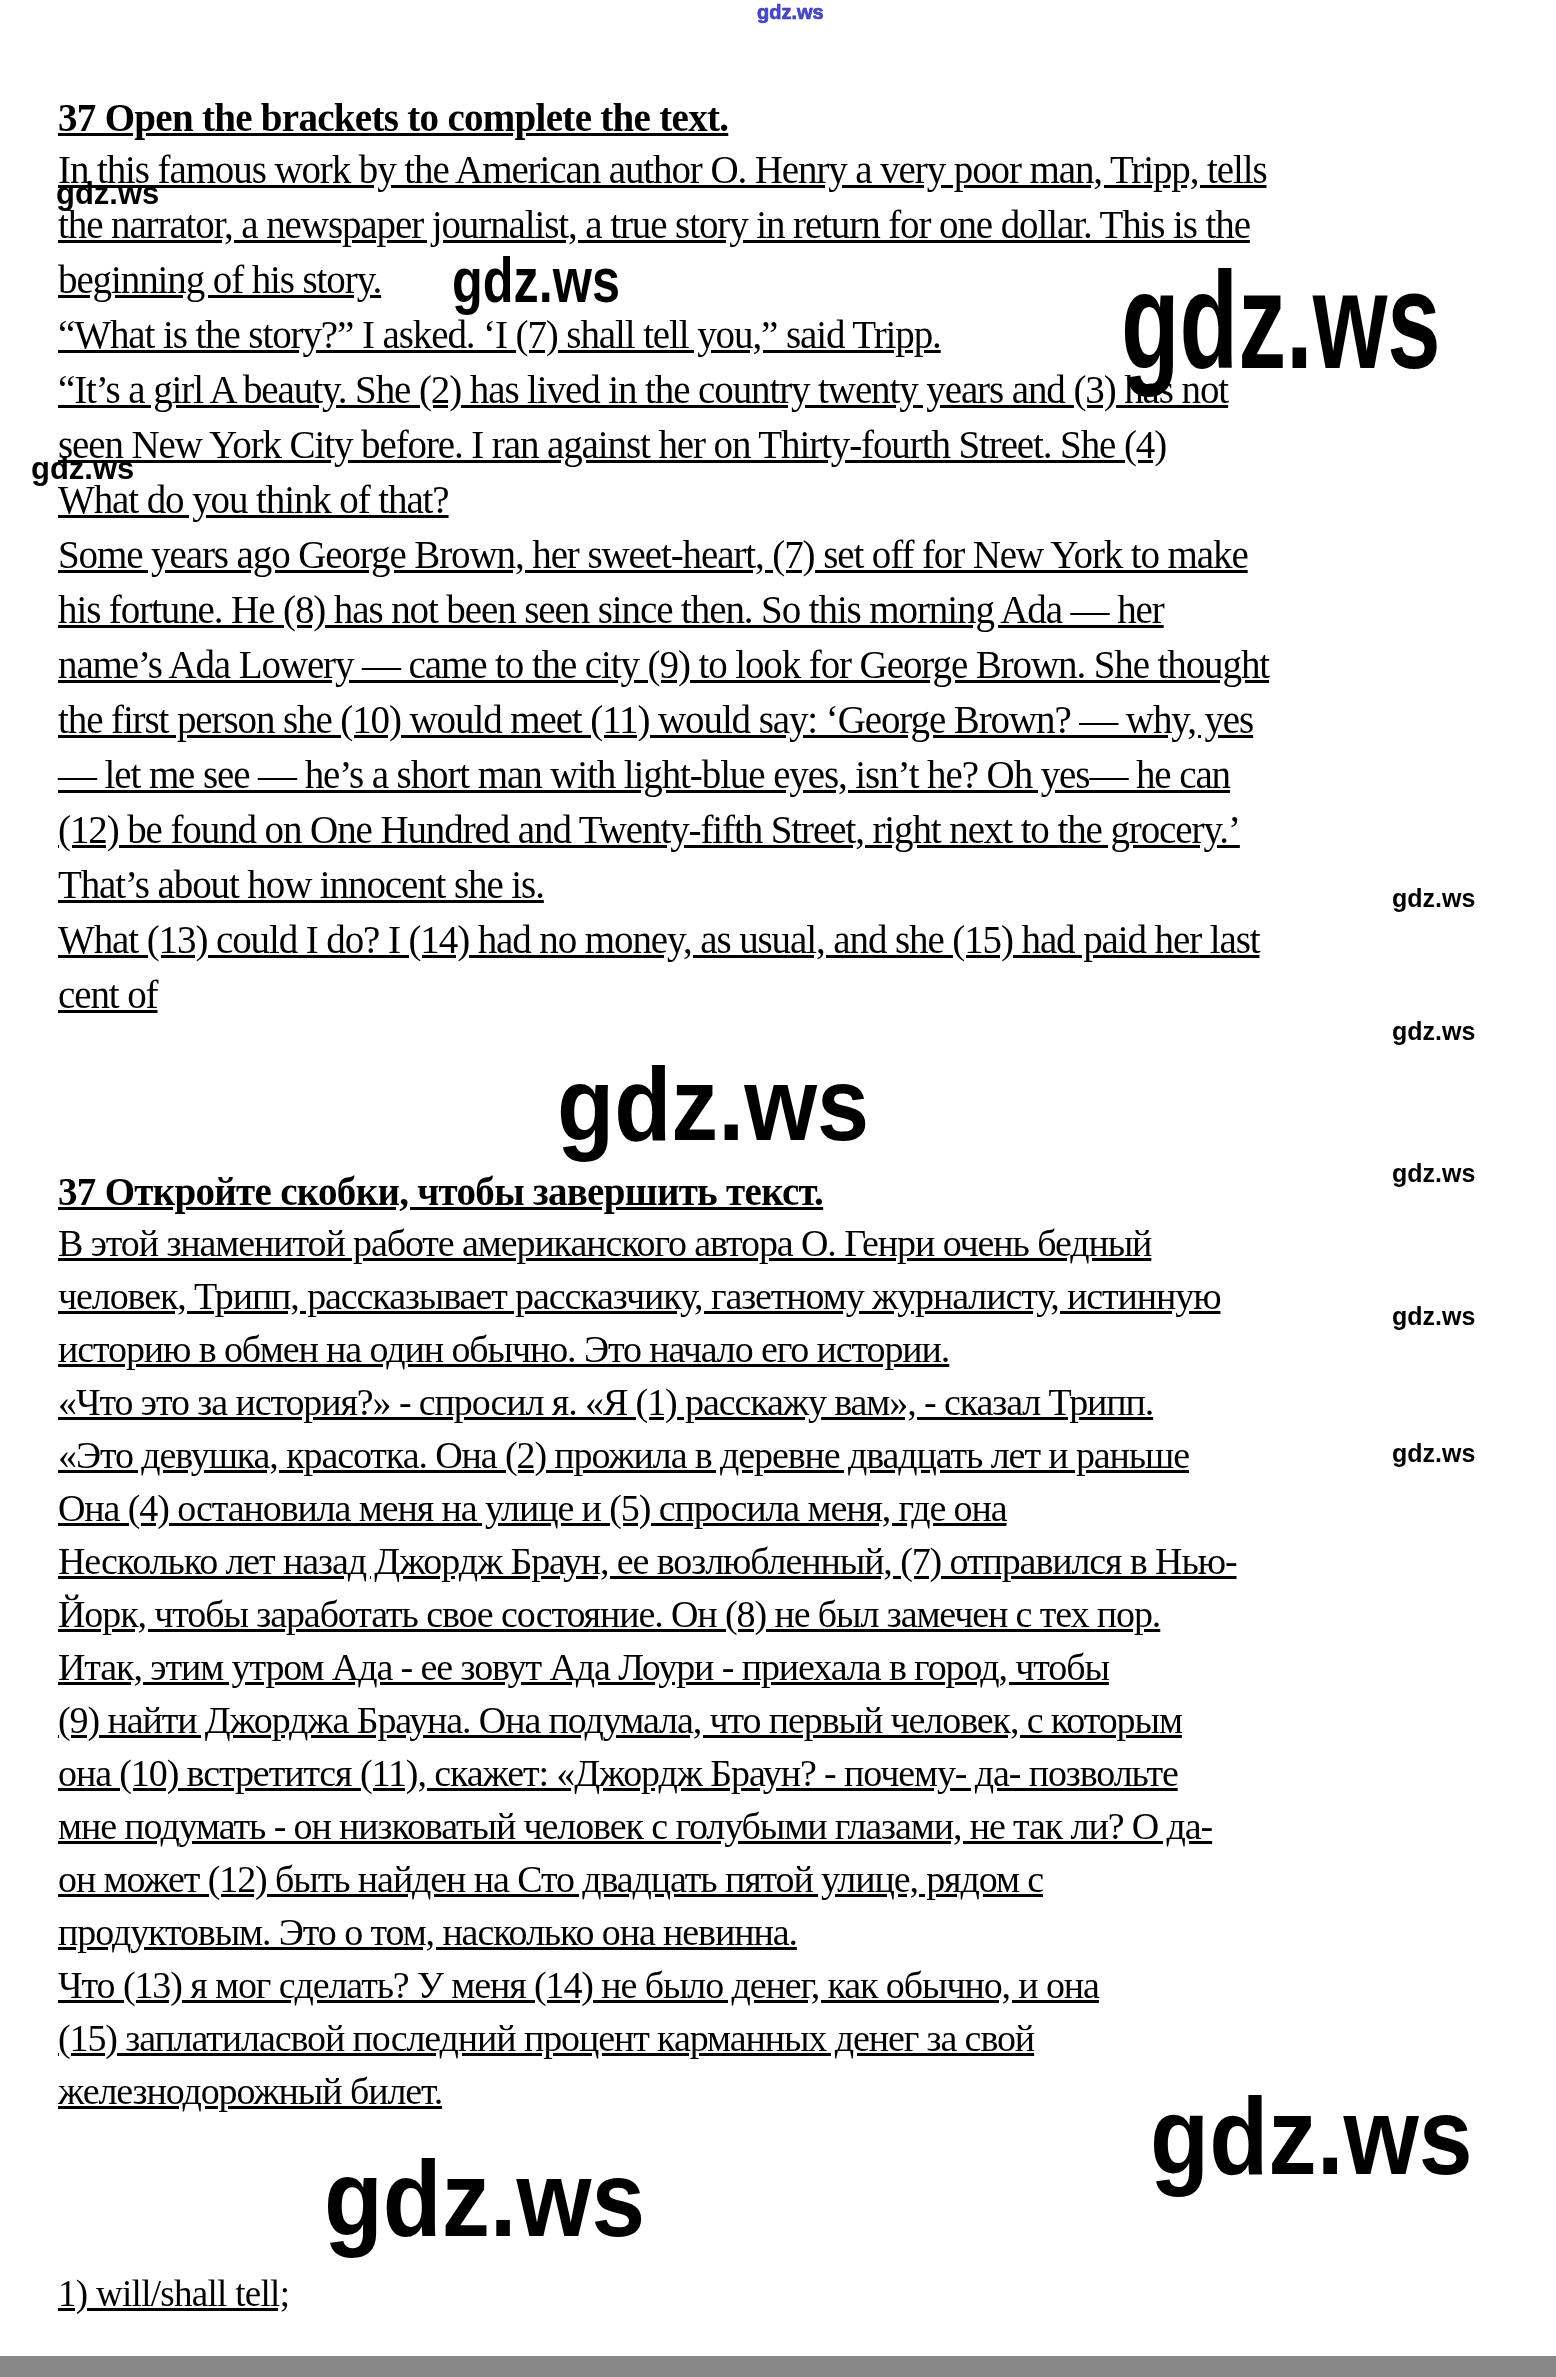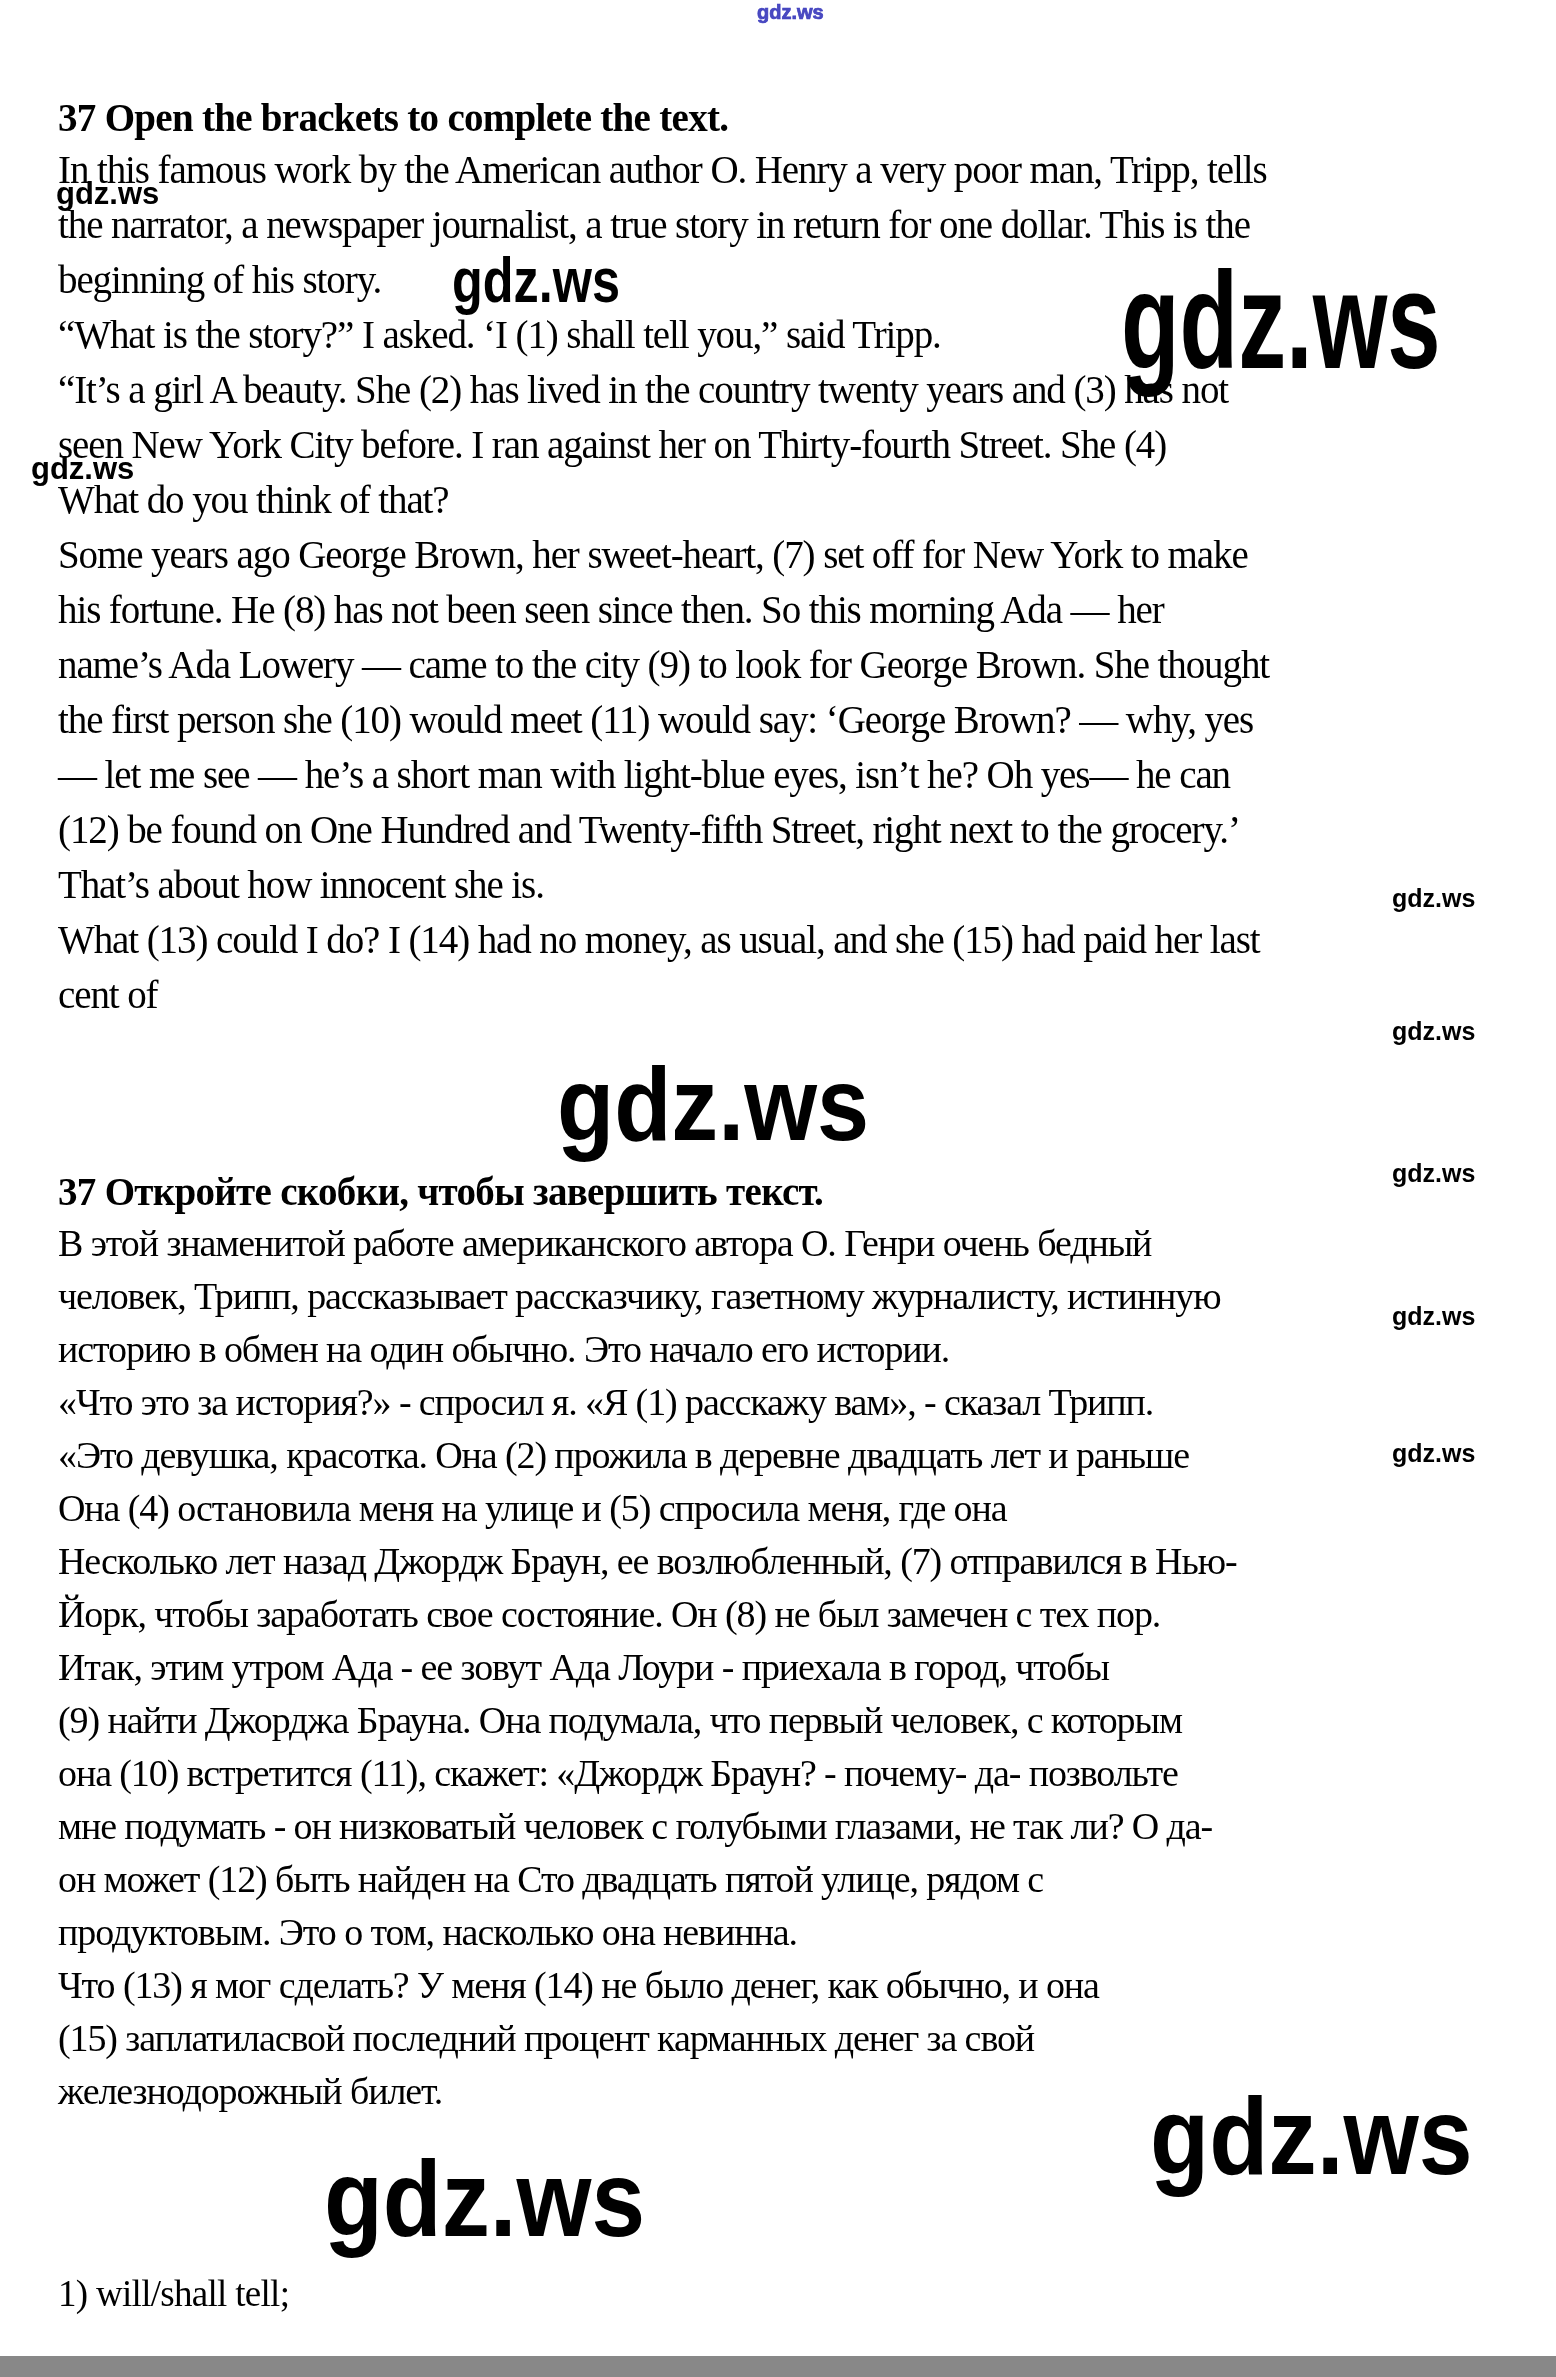--- a/index.html
+++ b/index.html
@@ -5,21 +5,21 @@
   html,body{margin:0;padding:0;background:#888;}
   .page{
     position:relative;
     width:1556px;height:2356px;
     background:#ffffff;
     overflow:hidden;
     font-family:"Liberation Serif", serif;
     color:#000;
   }
   
-  .block{position:absolute;left:58px;right:30px;}
+  .block{position:absolute;left:58px;right:30px;text-decoration:underline;}
   .title{
     font-size:39px;font-weight:bold;letter-spacing:-0.7px;
     white-space:pre;
   }
   .para .line{
     white-space:pre;
     letter-spacing:-1.1px;
   }
   .para-en{top:142px;font-size:39px;line-height:55px;}
   .para-ru{top:1217px;font-size:38px;line-height:53px;}
@@ -74,21 +74,21 @@
   <div class="wm wm-big-mid">gdz.ws</div>
   <div class="wm wm-big-br">gdz.ws</div>
   <div class="wm wm-big-bl">gdz.ws</div>
 
   <div class="block title title-en">37 Open the brackets to complete the text.</div>
 
   <div class="block para para-en">
     <div class="line">In this famous work by the American author O. Henry a very poor man, Tripp, tells</div>
     <div class="line">the narrator, a newspaper journalist, a true story in return for one dollar. This is the</div>
     <div class="line">beginning of his story.</div>
-    <div class="line">“What is the story?” I asked. ‘I (1) shall tell you,” said Tripp.</div>
+    <div class="line">“What is the story?” I asked. ‘I (7) shall tell you,” said Tripp.</div>
     <div class="line">“It’s a girl A beauty. She (2) has lived in the country twenty years and (3) has not</div>
     <div class="line">seen New York City before. I ran against her on Thirty-fourth Street. She (4)</div>
     <div class="line">What do you think of that?</div>
     <div class="line">Some years ago George Brown, her sweet-heart, (7) set off for New York to make</div>
     <div class="line">his fortune. He (8) has not been seen since then. So this morning Ada — her</div>
     <div class="line">name’s Ada Lowery — came to the city (9) to look for George Brown. She thought</div>
     <div class="line">the first person she (10) would meet (11) would say: ‘George Brown? — why, yes</div>
     <div class="line">— let me see — he’s a short man with light-blue eyes, isn’t he? Oh yes— he can</div>
     <div class="line">(12) be found on One Hundred and Twenty-fifth Street, right next to the grocery.’</div>
     <div class="line">That’s about how innocent she is.</div>

